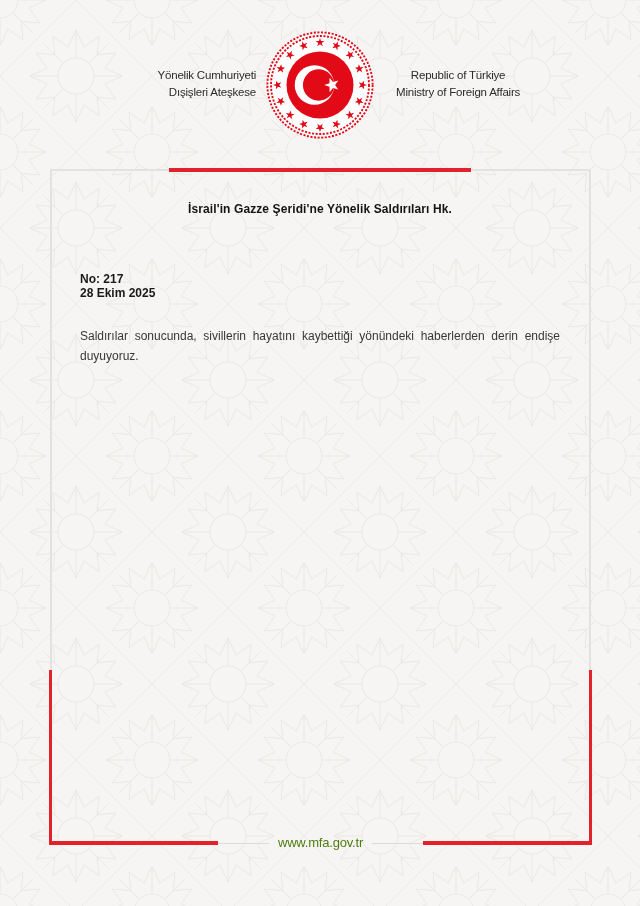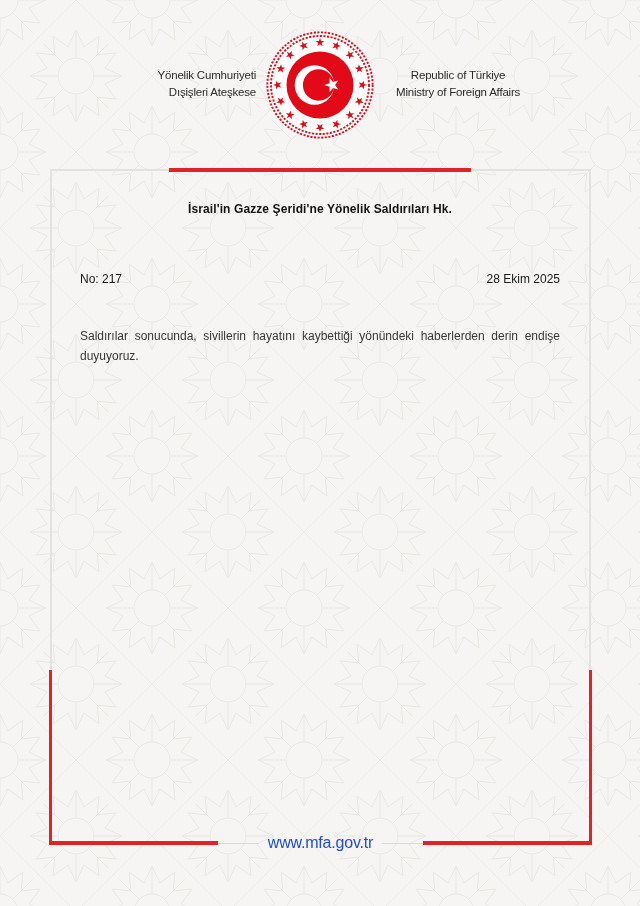--- a/index.html
+++ b/index.html
@@ -25,28 +25,28 @@
   .b-top{left:0;top:0;width:541px;height:2px;}
   .b-top-red{position:absolute;left:119px;top:-1px;width:302px;height:4px;}
   .b-left{left:0;top:0;width:2px;height:502px;}
   .b-right{right:0;top:0;width:2px;height:502px;}
   .b-left-red{position:absolute;left:-1px;top:501px;width:3px;height:174px;}
   .b-right-red{position:absolute;right:-1px;top:501px;width:3px;height:174px;}
   .b-bottom{position:absolute;left:-1px;right:-1px;bottom:-2px;height:4px;
     display:flex;align-items:center;}
   .b-bottom .seg-red{width:169px;height:4px;background:#e2222a;}
   .b-bottom .seg-gray{flex:1;height:1px;background:#dddbd9;}
-  .site{font-size:16px;line-height:12px;color:#1d4ed8;margin:0 9px;white-space:nowrap;
+  .site{font-size:13px;line-height:12px;color:#4d7c0f;margin:0 9px;white-space:nowrap;
     letter-spacing:-0.2px;}
 
   
   .doc-title{top:202px;left:80px;width:480px;text-align:center;
     font-size:12px;font-weight:bold;color:#141414;letter-spacing:0.1px;}
   .doc-meta{top:272px;left:80px;width:480px;display:flex;justify-content:space-between;
-    font-size:12px;font-weight:normal;color:#1a1a1a;}
+    font-size:12px;font-weight:bold;color:#1a1a1a;flex-direction:column;}
   .doc-body{top:327px;left:80px;width:480px;font-size:12px;line-height:19.5px;
     color:#383838;text-align:justify;}
   .doc-body p{margin:0 0 14.5px 0;}
 </style>
 </head>
 <body>
 
 <svg class="bgpattern" width="640" height="906" aria-hidden="true">
   <defs>
     <g id="ros" stroke="#eae7e3" fill="none" stroke-width="1">

